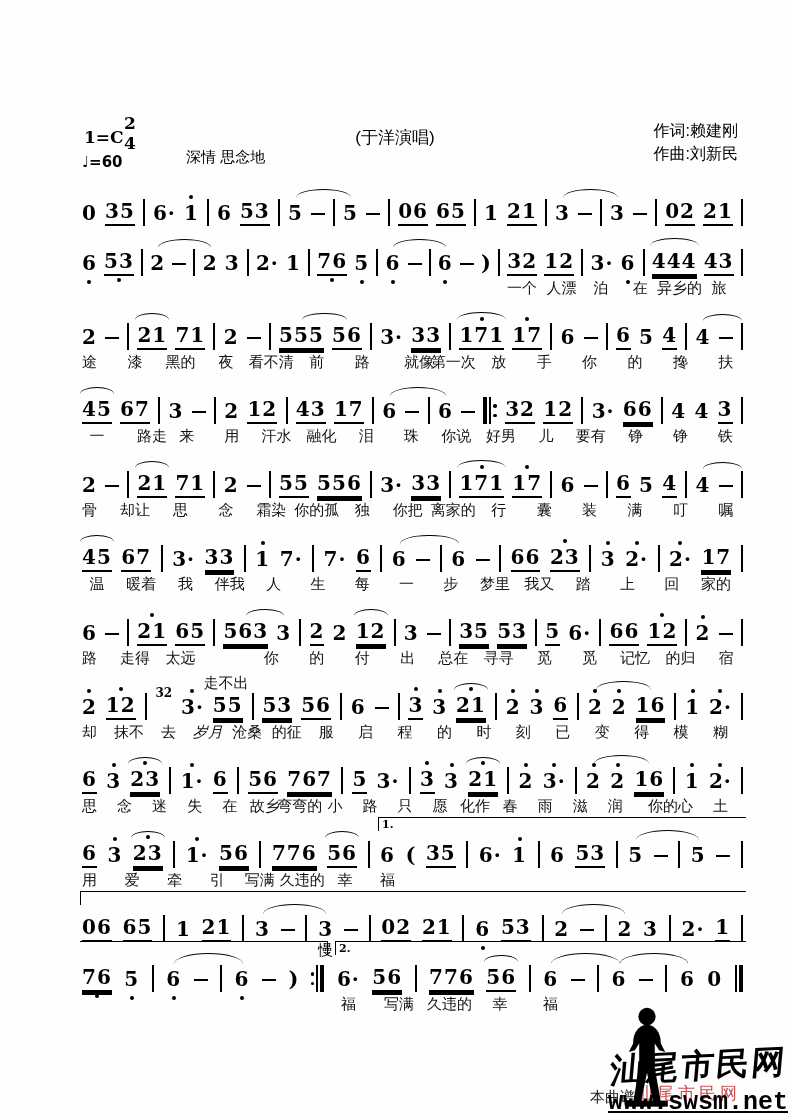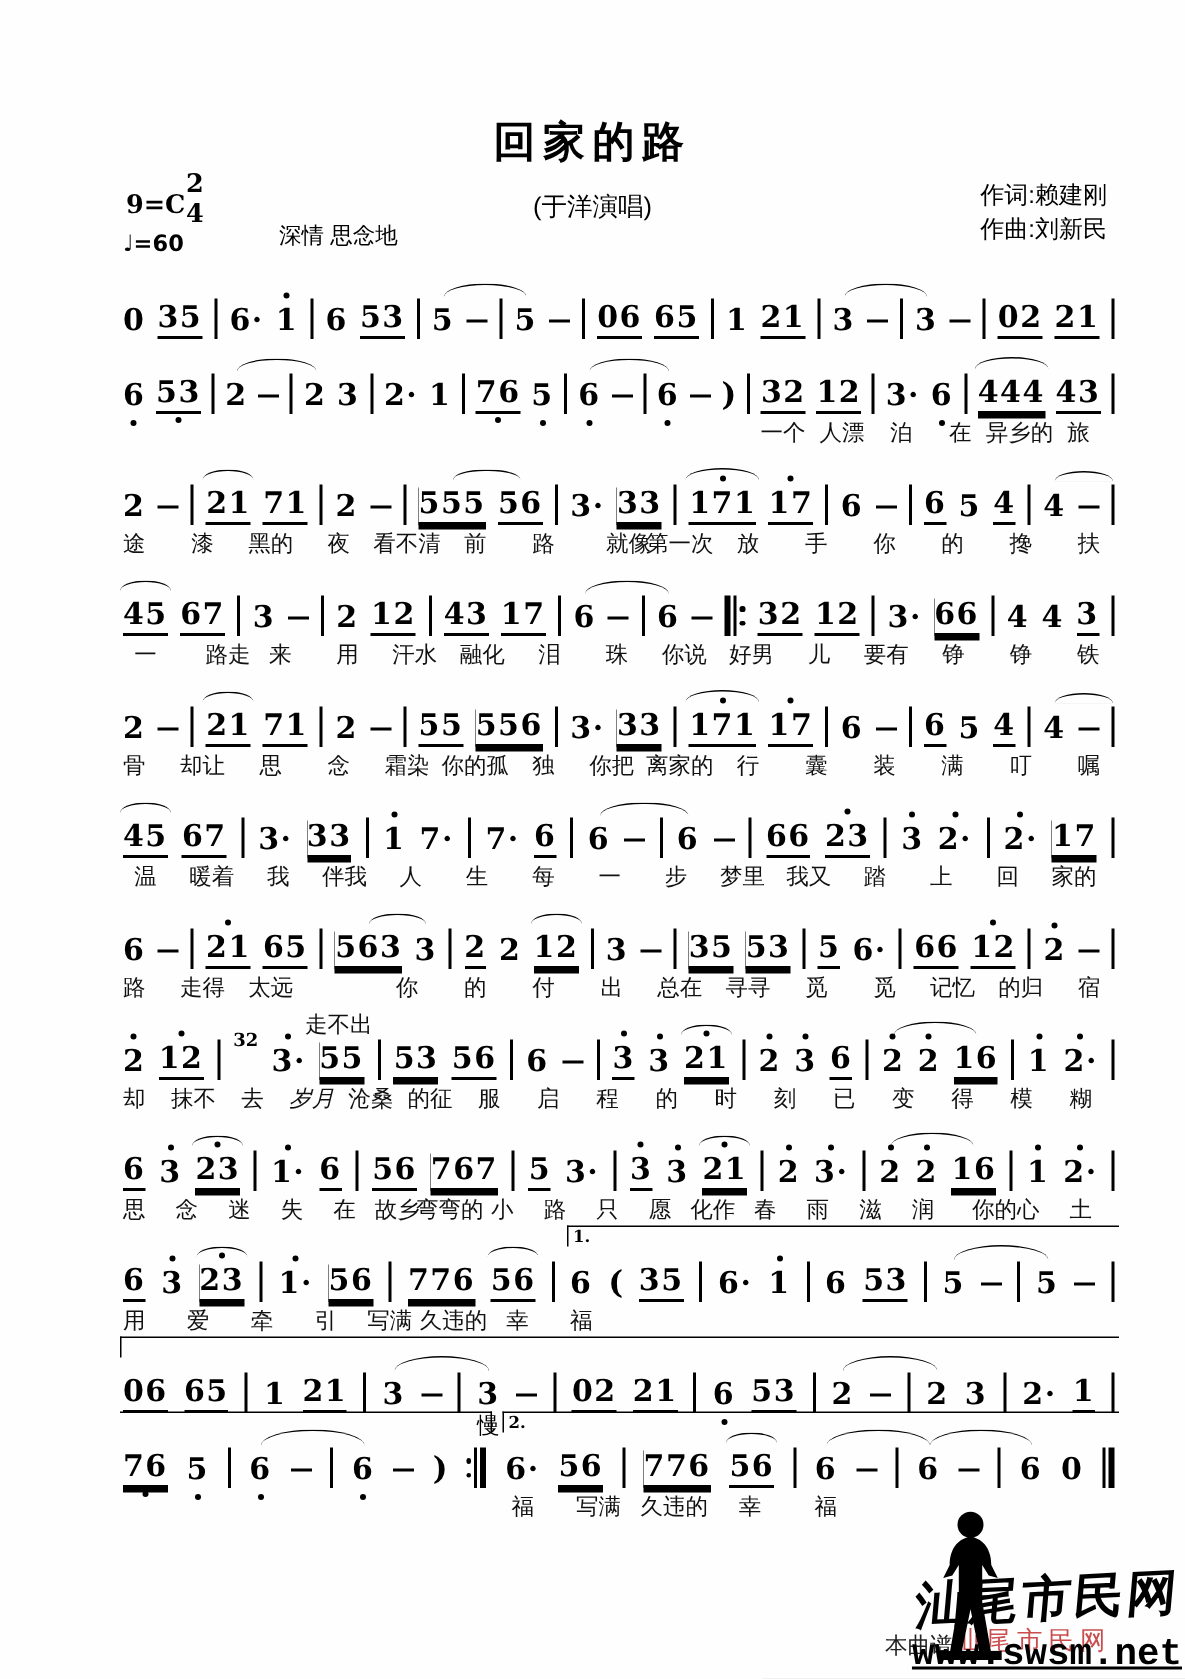--- a/index.html
+++ b/index.html
@@ -62,29 +62,28 @@
            font-weight:bold;font-size:33px;letter-spacing:2px;transform:skewX(-8deg) rotate(-3deg);
            z-index:2;}
   .wm-url{position:absolute;right:2px;bottom:0px;font-family:Liberation Mono, monospace;
           font-weight:bold;font-size:25px;text-decoration:underline;z-index:3;}
 </style>
 </head>
 <body>
 
 <div class="page">
 
-  <div class="title">回家的路</div>
   <div class="subtitle">(于洋演唱)</div>
 
   <div class="credits">
     <div>作词:赖建刚</div>
     <div>作曲:刘新民</div>
   </div>
 
-  <div class="meta-key">9=C</div>
+  <div class="meta-key">1=C</div>
   <div class="meta-time">
     <div>2</div>
     <div>4</div>
   </div>
   <div class="meta-tempo"><span>♩</span><span>=60</span></div>
   <div class="expression">深情 思念地</div>
 
   <div class="score" id="score">
       <div class="score-line">
         <div class="notes-row">

